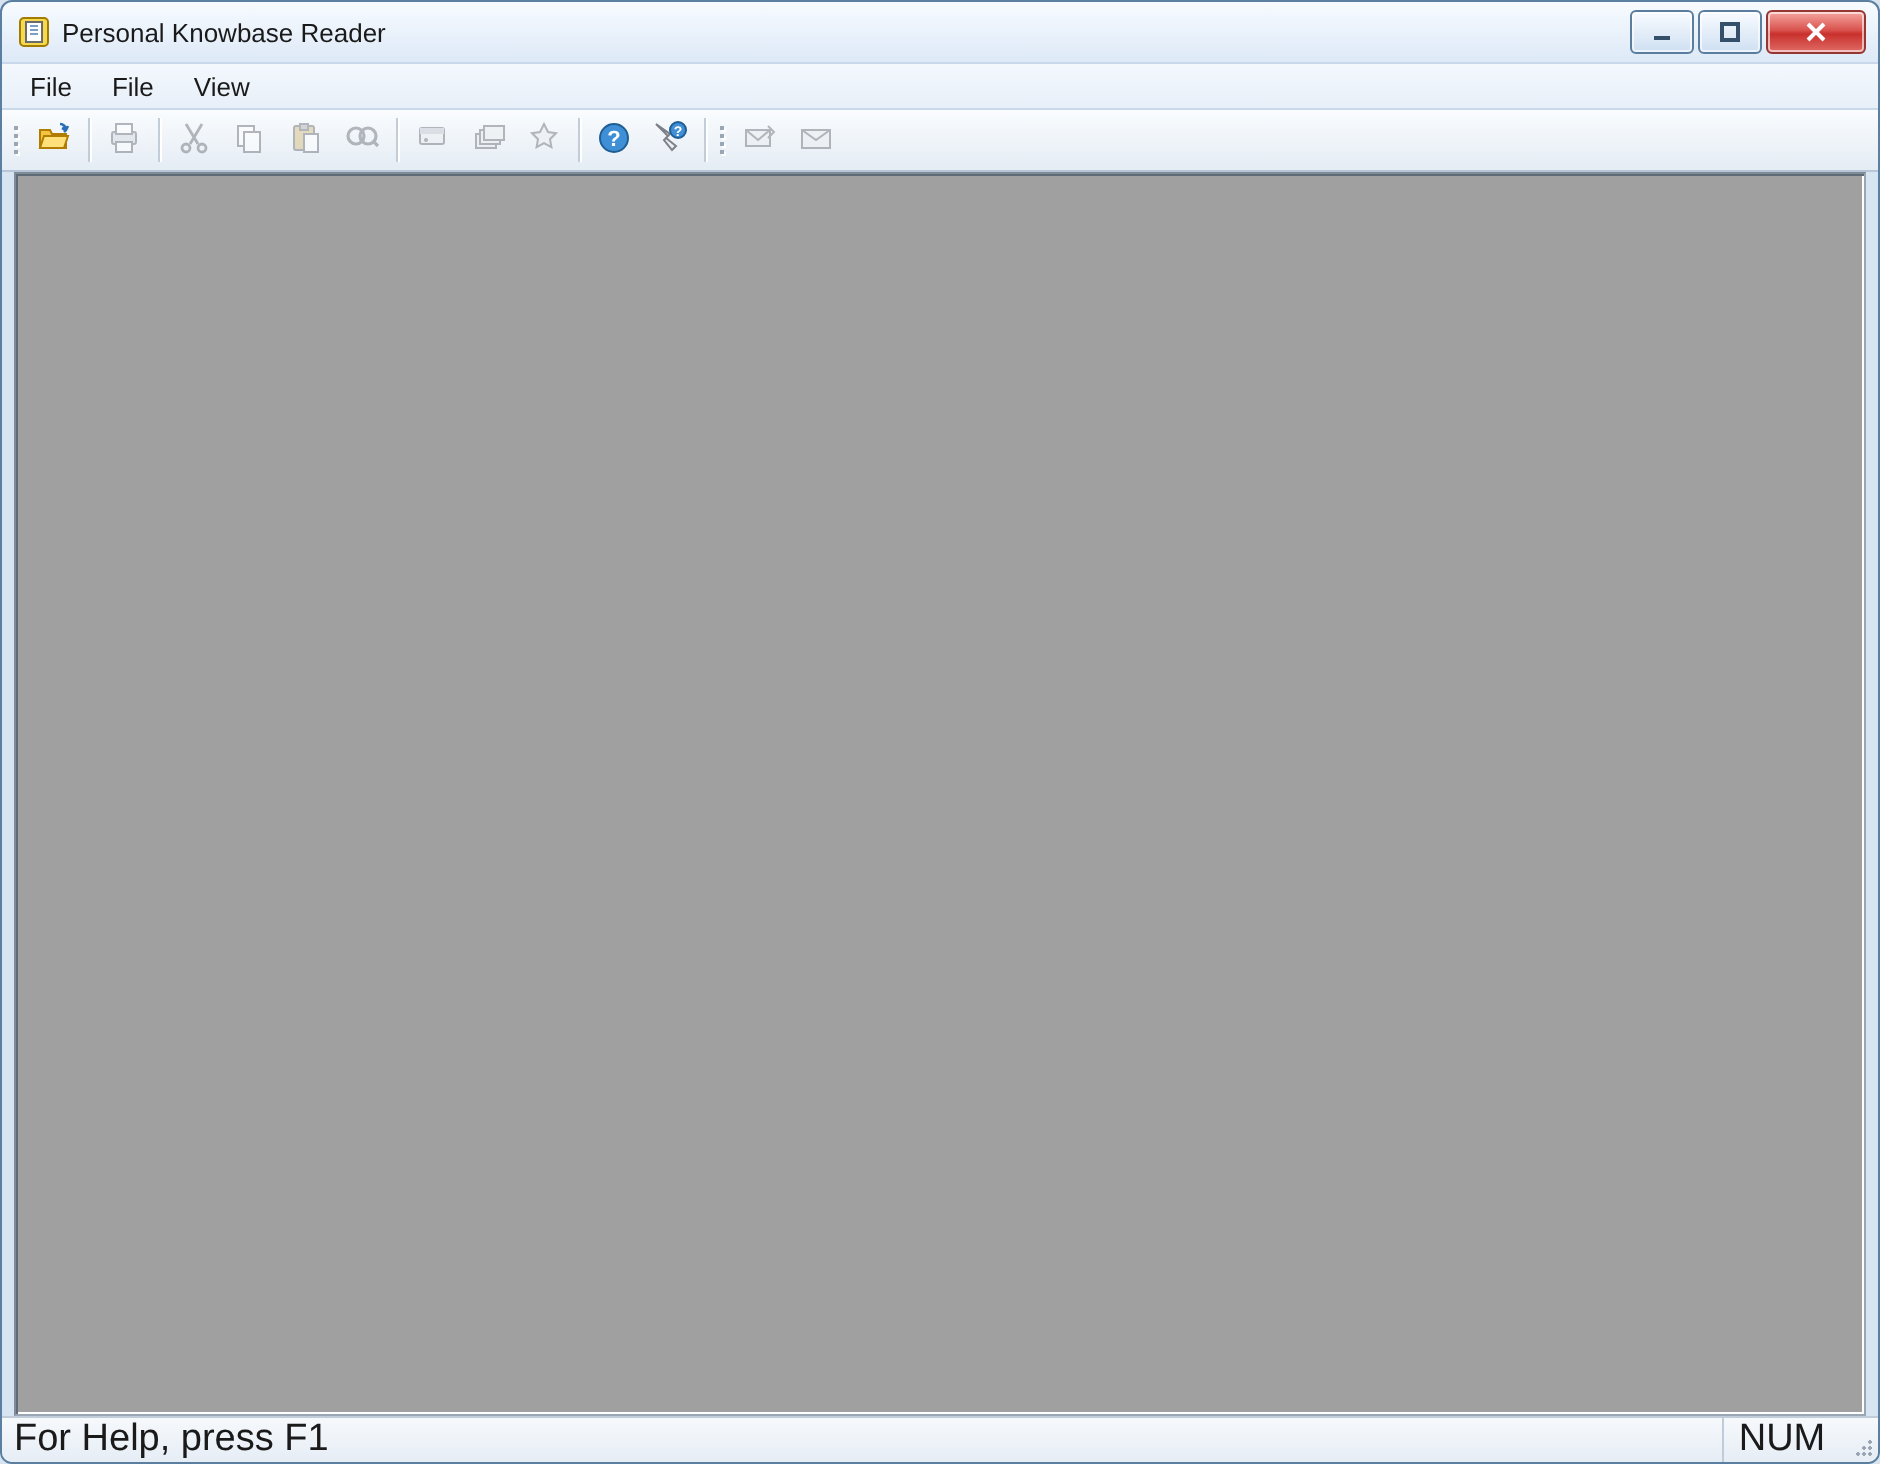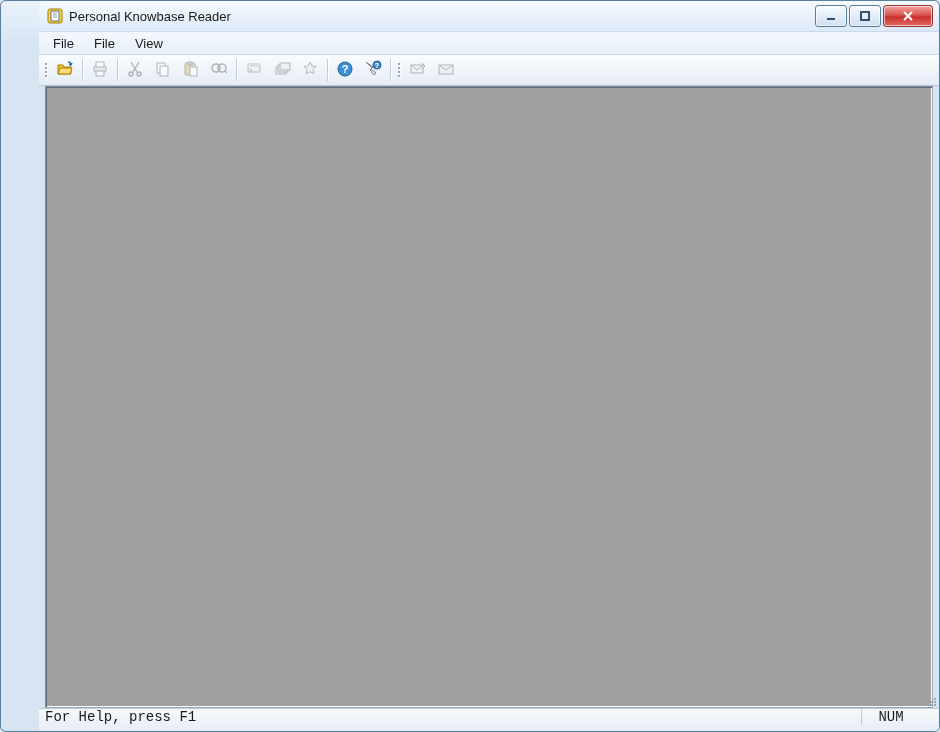--- a/index.html
+++ b/index.html
@@ -17,21 +17,20 @@
     width: 940px;
     height: 732px;
     box-sizing: border-box;
     border: 1px solid #5a7fa0;
     border-radius: 6px;
     background: linear-gradient(#eaf3fb, #d7e5f3 40px, #d7e5f3);
     display: flex;
     flex-direction: column;
     position: relative;
     overflow: hidden;
-    padding-left: 38px;
   }
 
   
   .titlebar {
     height: 30px;
     display: flex;
     align-items: center;
     padding: 0 6px 0 8px;
     background: linear-gradient(#f7fbff, #dde9f7);
     border-top-left-radius: 6px;
@@ -142,25 +141,24 @@
     background: #a0a0a0;
     overflow: hidden;
   }
 
   
   .statusbar {
     height: 22px;
     background: linear-gradient(#f6f9fc, #e6edf5);
     border-top: 1px solid #c0ccd9;
     display: flex;
-    align-items: flex-start;
-    font-size: 14px;
+    align-items: flex-end;
+    font-size: 19px;
     color: #1a1a1a;
     padding: 0 0 0 6px;
-    font-family: Liberation Mono, monospace;
   }
   .status-left {
     flex: 1 1 auto;
     display: flex;
     align-items: center;
   }
   .status-cell {
     width: 42px;
     border-left: 1px solid #c0ccd9;
     display: flex;

